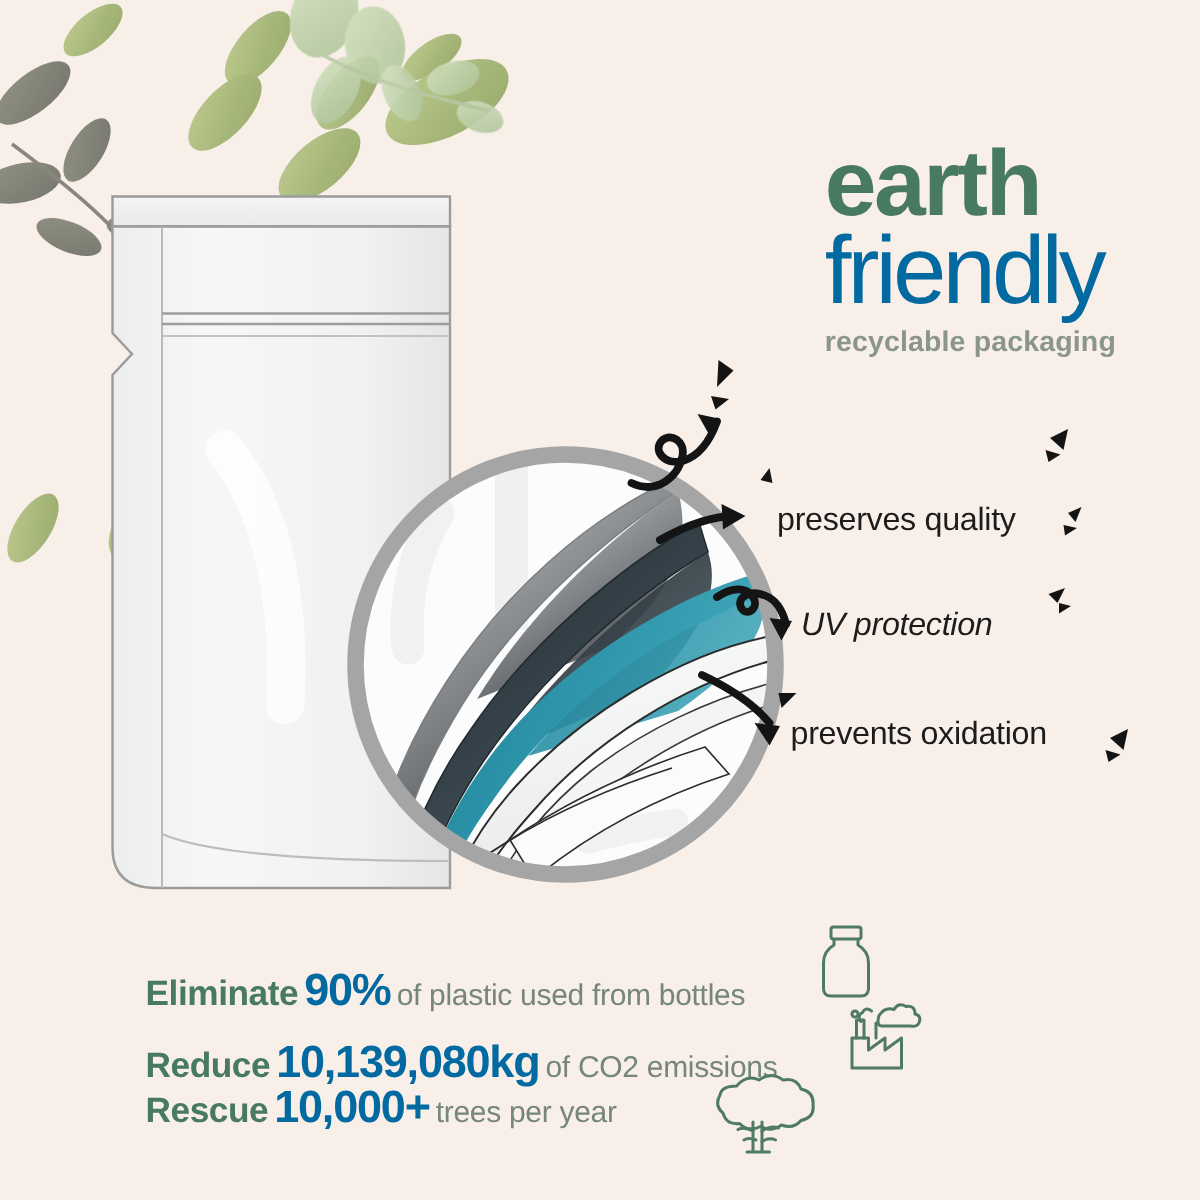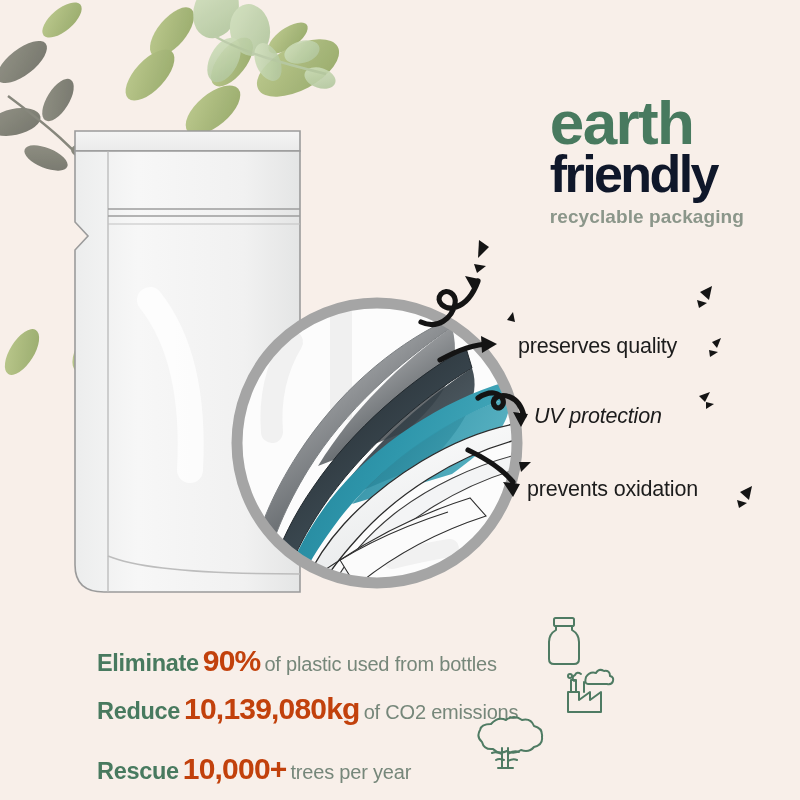--- a/index.html
+++ b/index.html
@@ -37,24 +37,24 @@
   }
   .headline .word-earth {
     display: block;
     font-size: 62px;
     font-weight: 800;
     letter-spacing: -1.6px;
     color: #487a5f;
   }
   .headline .word-friendly {
     display: block;
-    font-size: 52px;
-    font-weight: 700;
+    font-size: 64px;
+    font-weight: 400;
     letter-spacing: -2.6px;
-    color: #0f172a;
+    color: #0369a1;
     margin-top: -6px;
   }
   .headline .subtitle {
     display: block;
     font-size: 19px;
     font-weight: 700;
     letter-spacing: 0.1px;
     color: #8b968a;
     margin-top: 7px;
   }
@@ -86,34 +86,34 @@
   }
   .stat-row .verb {
     font-size: 23.5px;
     font-weight: 700;
     color: #487a5f;
     letter-spacing: -0.3px;
   }
   .stat-row .figure {
     font-size: 30px;
     font-weight: 800;
-    color: #c2410c;
+    color: #0369a1;
     letter-spacing: -0.8px;
     margin-left: 4px;
   }
   .stat-row .tail {
     font-size: 20px;
     font-weight: 400;
     color: #76877a;
     letter-spacing: -0.2px;
     margin-left: 4px;
   }
   #stat-row-0 { top: 646px; }
   #stat-row-1 { top: 694px; }
-  #stat-row-2 { top: 754px; }
+  #stat-row-2 { top: 724px; }
 
   .stat-icon {
     position: absolute;
   }
 </style>
 </head>
 <body>
 
 <div id="poster" style="background: rgb(248, 239, 233);">
 

